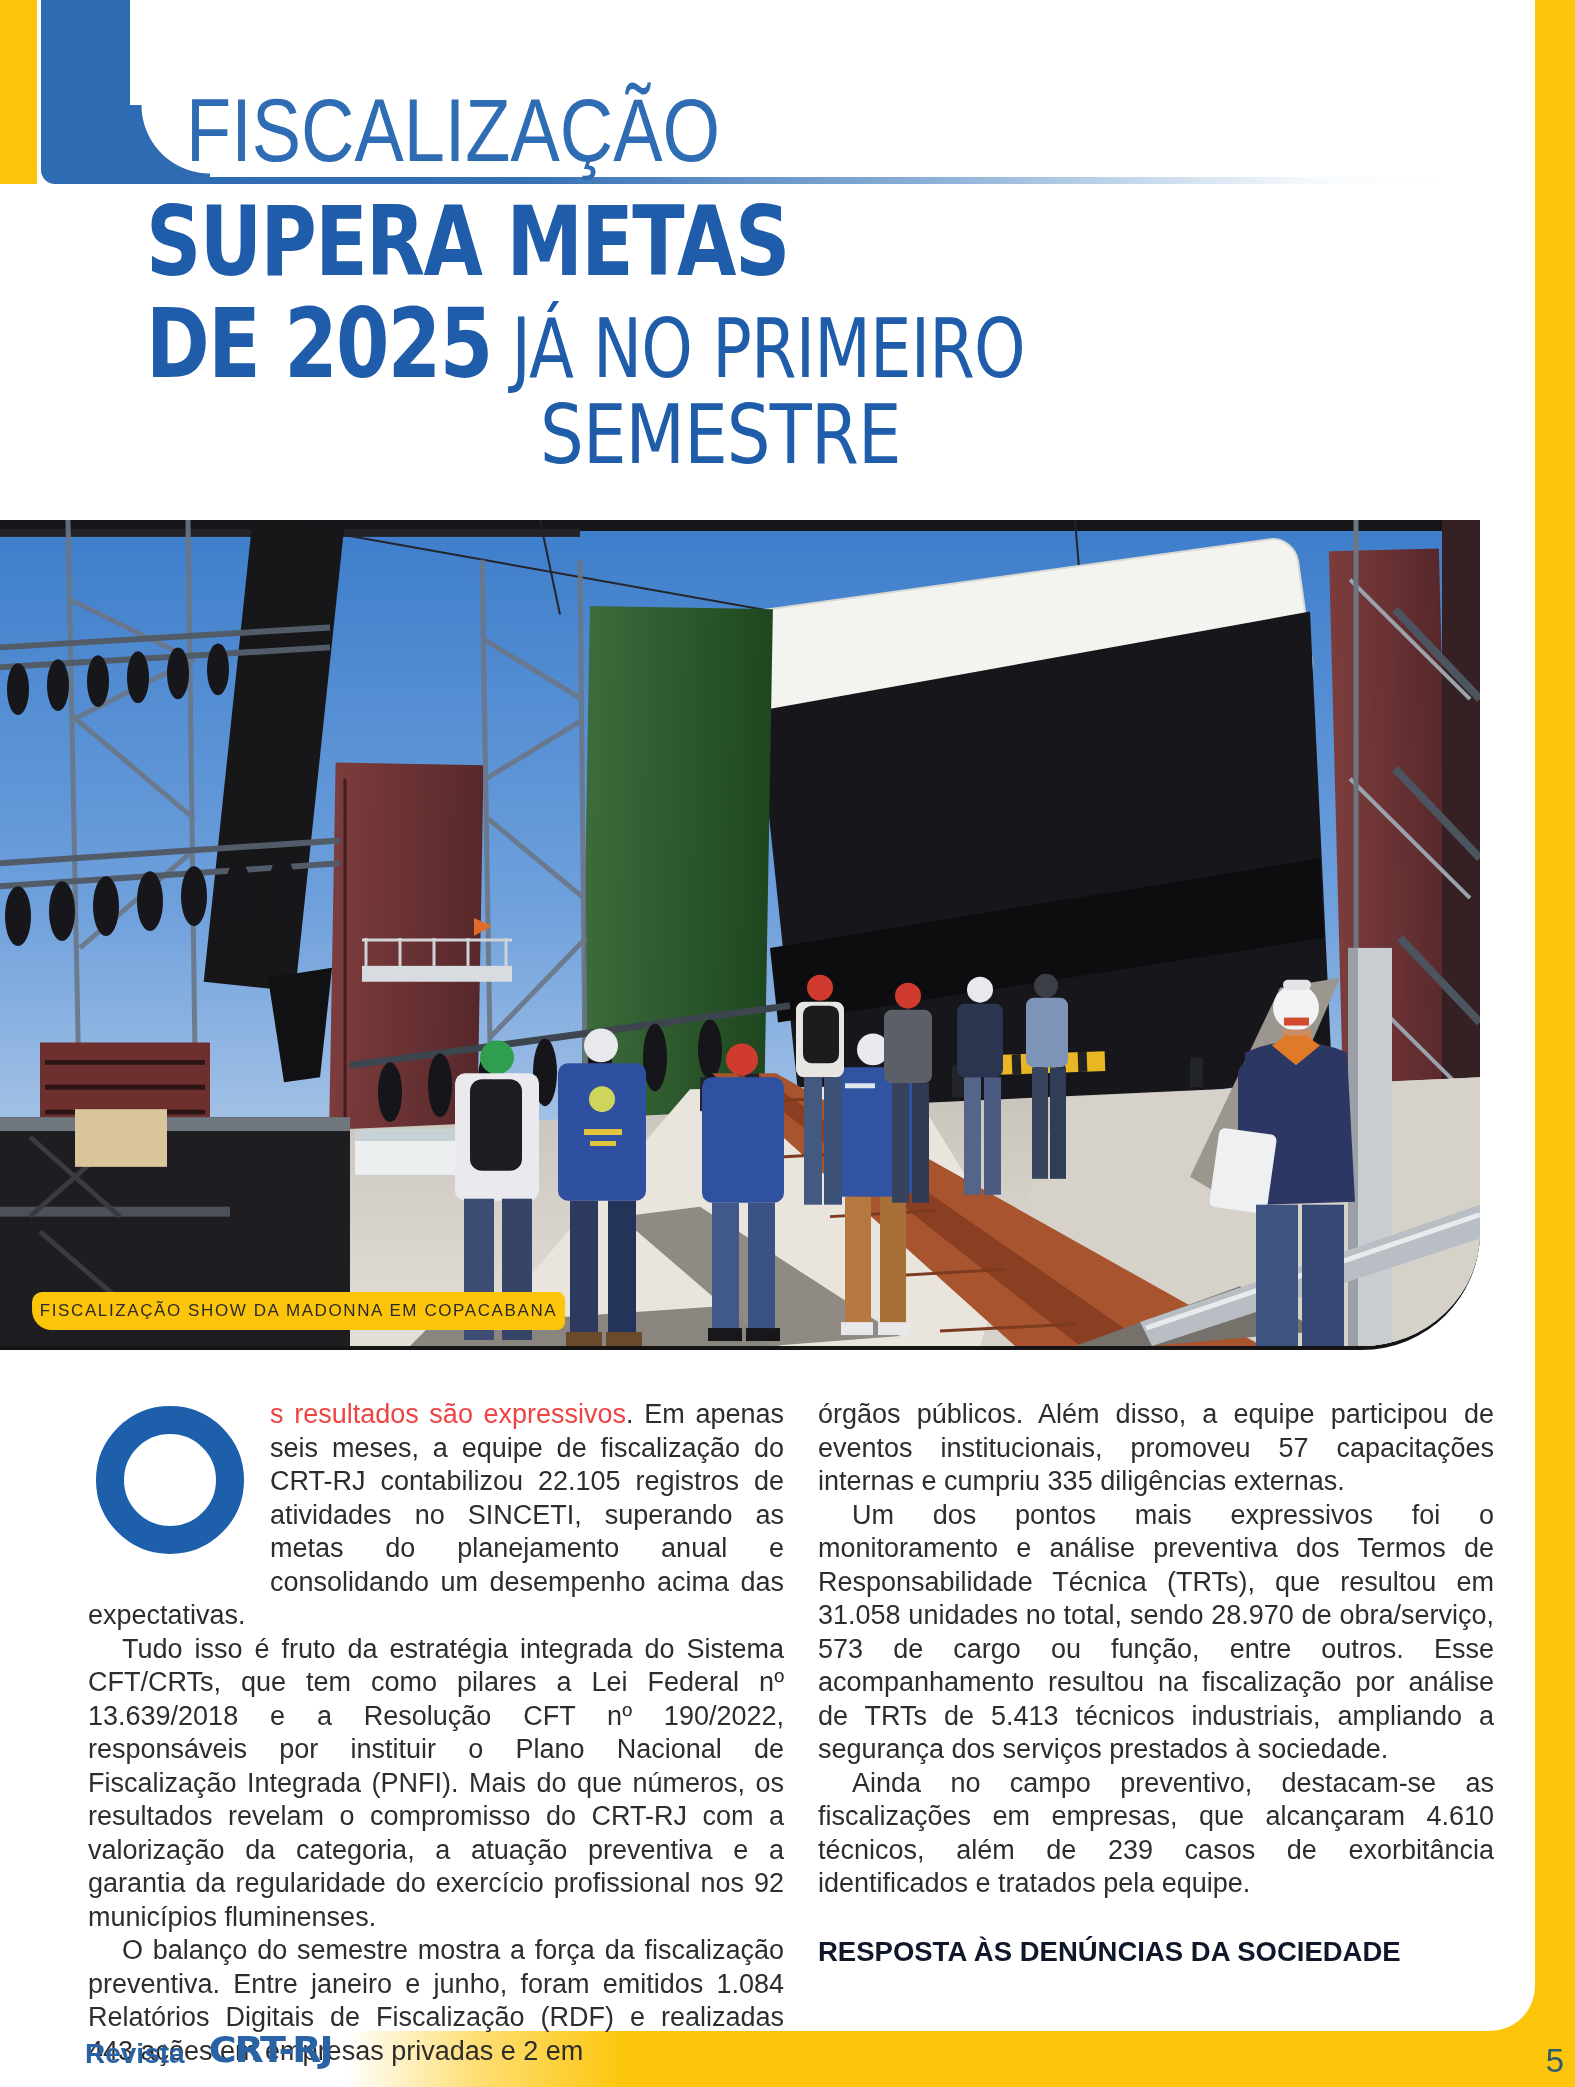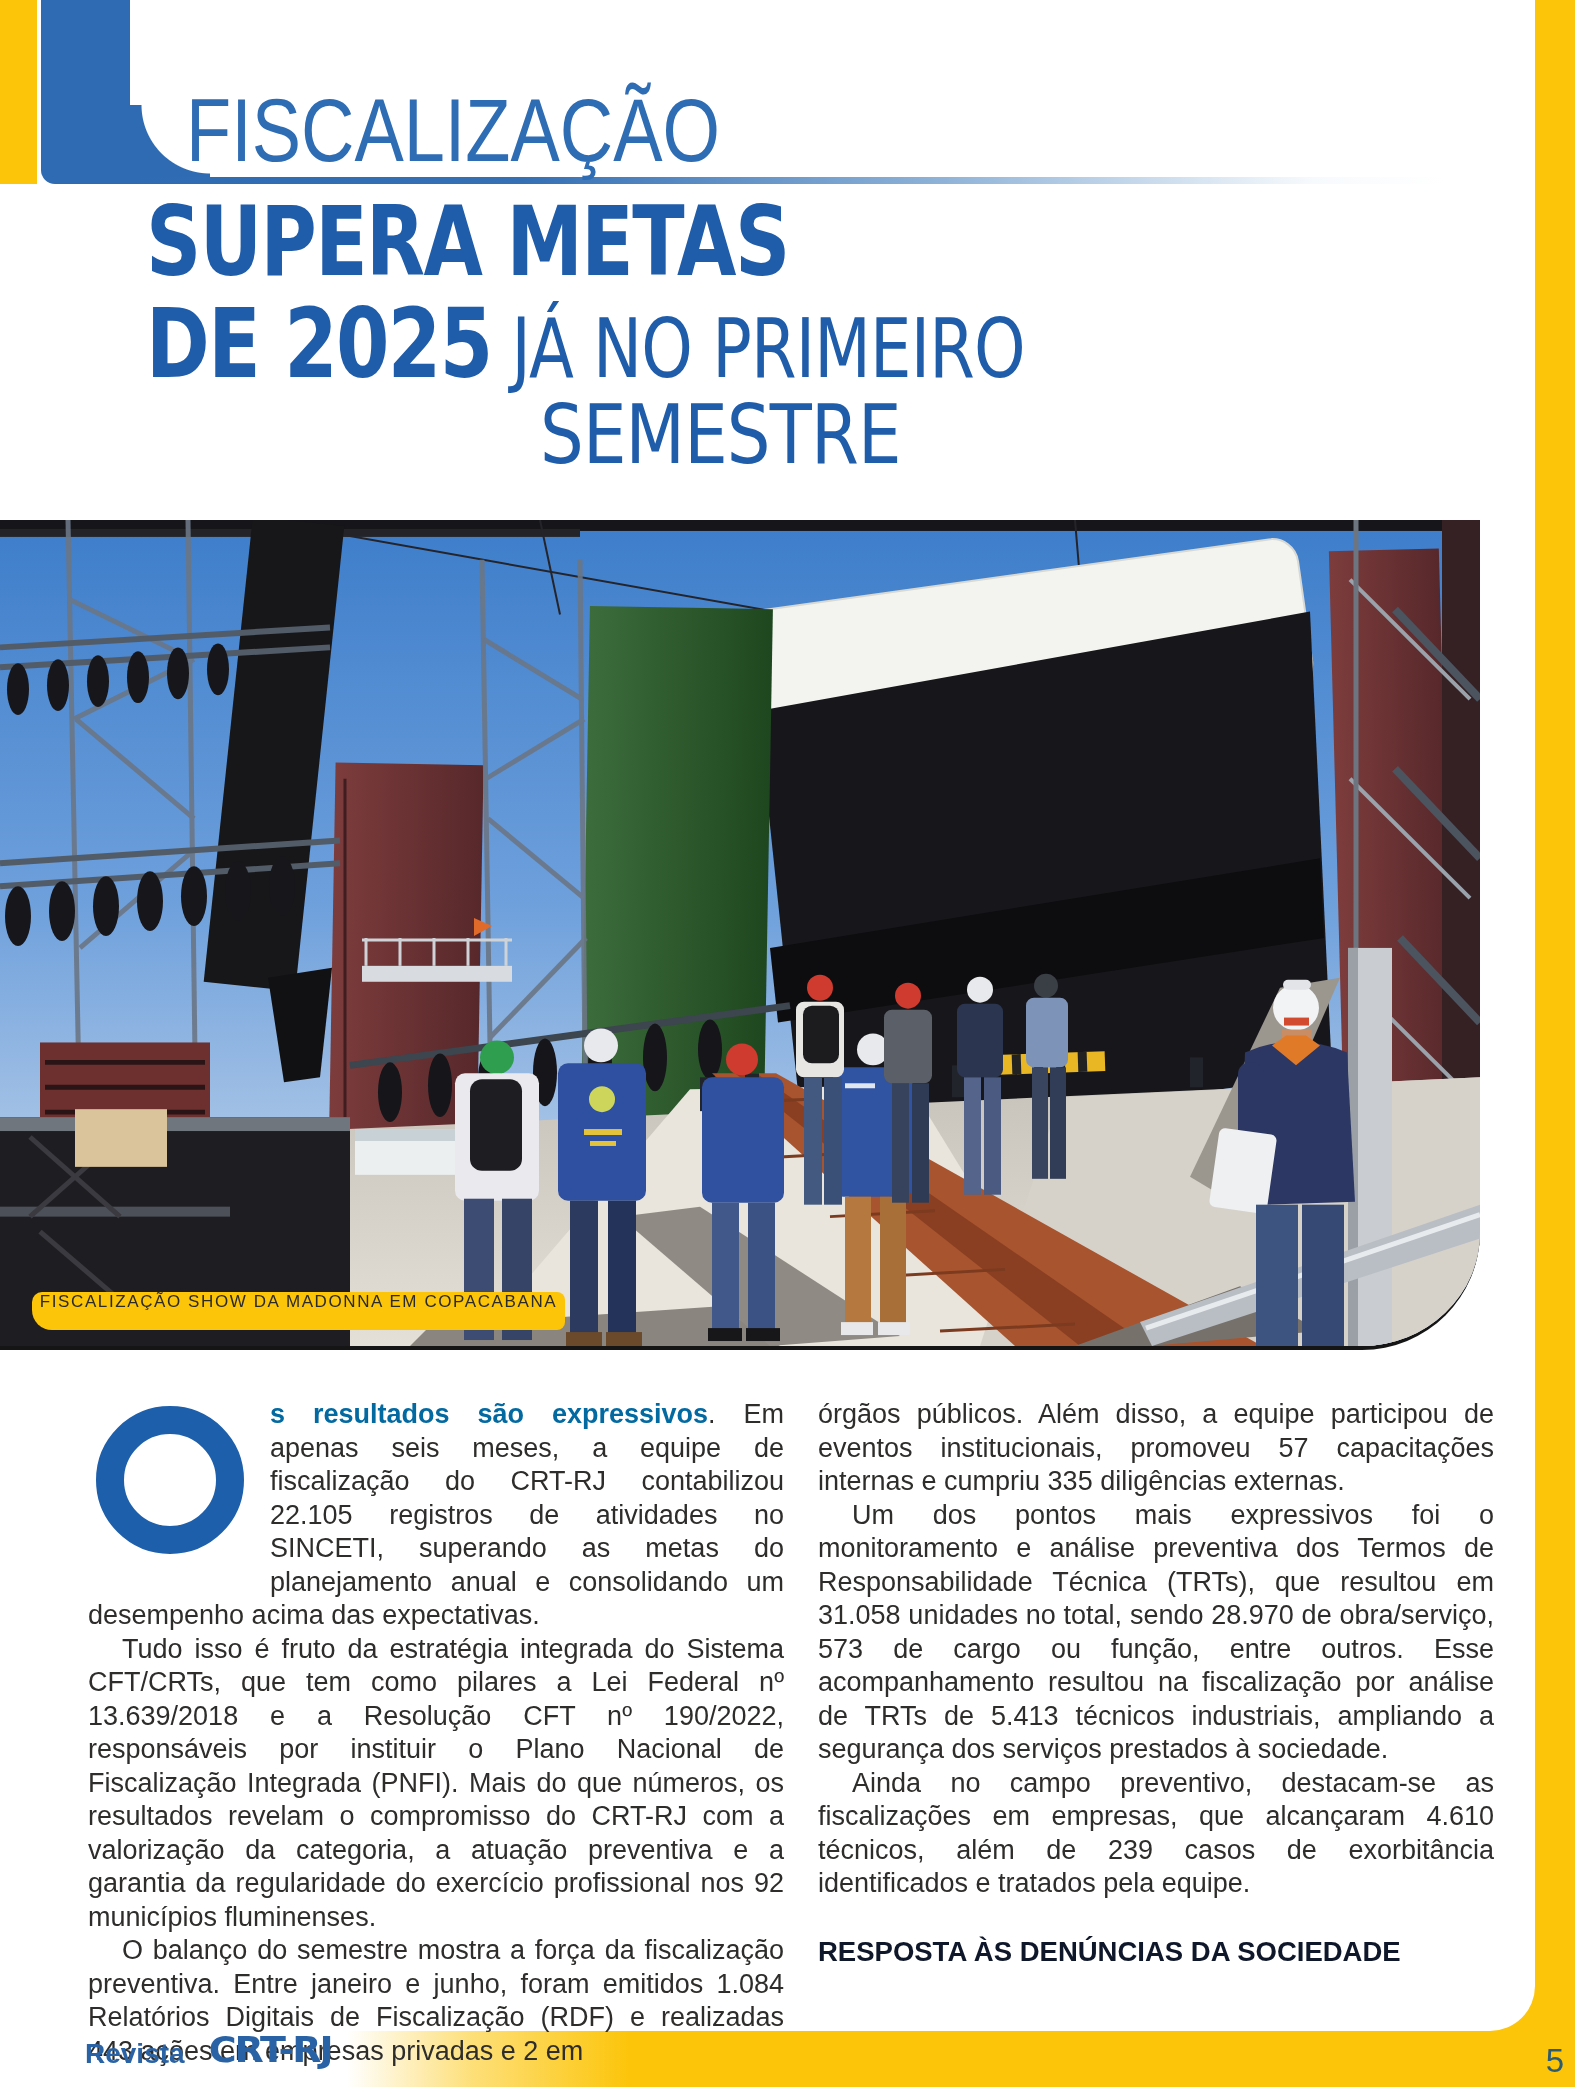--- a/index.html
+++ b/index.html
@@ -31,32 +31,32 @@
     letter-spacing:-2px;transform:scale(0.80,1.0);}
   .hl-2 .hl-light{font-weight:400;font-size:82px;letter-spacing:-1px;}
   .hl-3{left:540px;top:394px;font-family:"DejaVu Sans",sans-serif;font-weight:400;font-size:82px;line-height:82px;
     letter-spacing:-1px;transform:scale(0.84,1.0);}
 
   
   .photo{position:absolute;left:0;top:520px;width:1480px;height:830px;overflow:hidden;
     border-radius:0 0 118px 0;background:#4a86cf;border-bottom:4px solid #151515;box-sizing:border-box;}
   .photo svg{display:block;width:100%;height:100%;}
   .caption-box{position:absolute;left:32px;top:1292px;width:533px;height:38px;background:#fcc50a;
-    border-radius:10px 8px 8px 20px;display:flex;align-items:flex-start;justify-content:center;}
+    border-radius:10px 8px 8px 20px;display:flex;align-items:center;justify-content:center;}
   .caption-box span{font-size:17px;color:#2b2b2b;letter-spacing:1.6px;white-space:nowrap;}
 
   
   .col{position:absolute;top:1398px;font-size:27px;line-height:33.5px;color:#2e2d2c;text-align:justify;}
   .col-left{left:88px;width:696px;}
   .col-right{left:818px;width:676px;}
   .col p{margin:0;}
   .col p.indent{text-indent:34px;}
   .dropcap-ring{float:left;width:92px;height:92px;border:28px solid #1d5fab;border-radius:50%;
     margin:8px 26px 16px 8px;}
-  .lead-bold{color:#0369a1;font-weight:700;}
+  .lead-bold{color:#ef4444;font-weight:400;}
   .sub-heading{margin-top:34px !important;margin-bottom:2px !important;font-weight:700;color:#0f172a;
     text-align:left;font-size:27.5px;}
 
   
   .brand{position:absolute;left:85px;top:2028px;display:flex;align-items:baseline;gap:24px;}
   .brand-prefix{font-size:28px;font-weight:700;color:#2a63a5;}
   .brand-name{font-family:"DejaVu Sans",sans-serif;font-size:38px;font-weight:700;color:#2a63a5;
     letter-spacing:-2px;transform:scaleY(0.95);}
 </style>
 </head>

